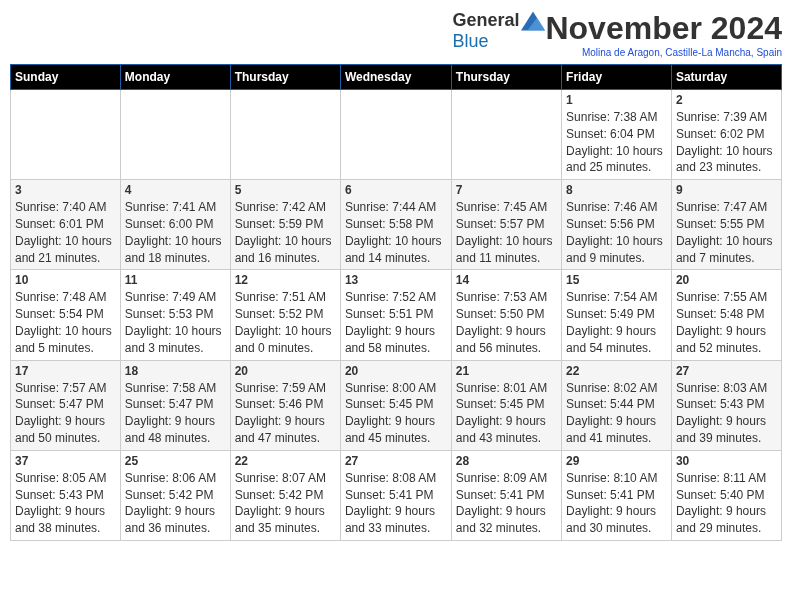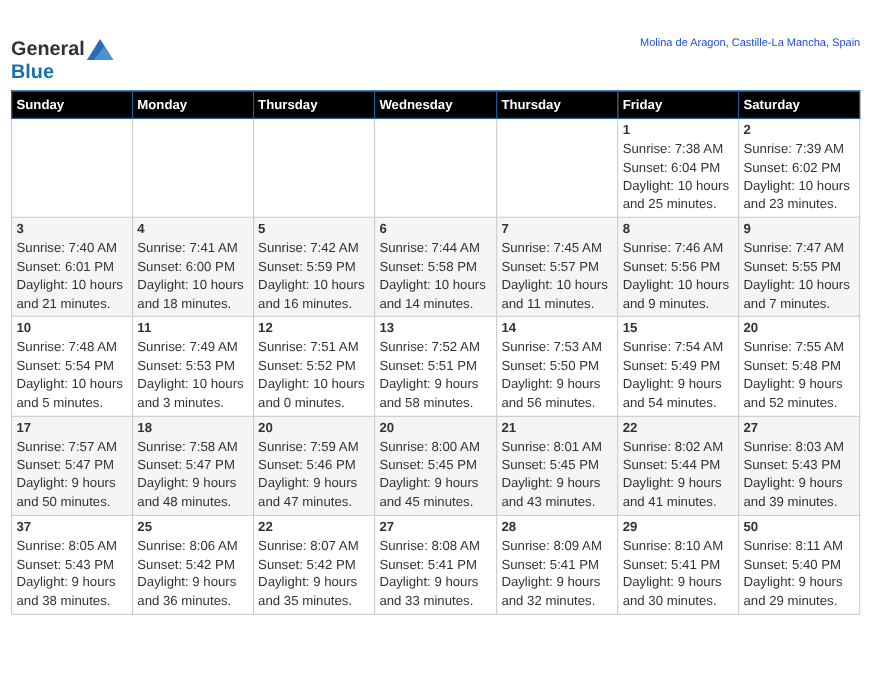--- a/index.html
+++ b/index.html
@@ -5,42 +5,41 @@
     * { box-sizing: border-box; margin: 0; padding: 0; }
     body {
       font-family: Arial, sans-serif;
       background: #fff;
       width: 792px;
       min-height: 612px;
       padding: 10px;
     }
     .header {
       display: flex;
-      justify-content: space-between;
+      justify-content: flex-end;
       align-items: flex-start;
       margin-bottom: 6px;
-      margin-top: 24px;
     }
     .logo {
       display: flex;
       flex-direction: column;
       align-items: flex-start;
     }
     .logo-text {
       display: flex;
       align-items: center;
     }
     .logo-general {
       font-size: 18px;
       font-weight: bold;
       color: #333;
     }
     .logo-blue {
       font-size: 18px;
-      font-weight: bold;
+      font-weight: normal;
       color: #1a6faf;
     }
     .logo-icon {
       width: 24px;
       height: 20px;
       margin-left: 2px;
     }
     .title-block {
       text-align: right;
     }
@@ -107,20 +106,21 @@
     <div class="logo-text">
       <span class="logo-general">General</span>
       <svg class="logo-icon" viewBox="0 0 30 24" xmlns="http://www.w3.org/2000/svg">
         <polygon points="0,24 15,0 30,24" fill="#2a6db5"></polygon>
         <polygon points="8,24 20,8 30,24" fill="#5ba3e0" opacity="0.7"></polygon>
       </svg>
     </div>
     <span class="logo-blue">Blue</span>
   </div>
   <div class="title-block">
+    <div class="month-title">November 2024</div>
     <div class="location-title">Molina de Aragon, Castille-La Mancha, Spain</div>
   </div>
 </div>
 
 <table class="calendar">
   <thead>
     <tr>
     <th>Sunday</th>
         <th>Monday</th>
         <th>Thursday</th>
@@ -255,18 +255,18 @@
         </td>
         <td>
           <span class="day-number">28</span>
           <div class="day-info">Sunrise: 8:09 AM<br>Sunset: 5:41 PM<br>Daylight: 9 hours and 32 minutes.</div>
         </td>
         <td>
           <span class="day-number">29</span>
           <div class="day-info">Sunrise: 8:10 AM<br>Sunset: 5:41 PM<br>Daylight: 9 hours and 30 minutes.</div>
         </td>
         <td>
-          <span class="day-number">50</span>
+          <span class="day-number">30</span>
           <div class="day-info">Sunrise: 8:11 AM<br>Sunset: 5:40 PM<br>Daylight: 9 hours and 29 minutes.</div>
         </td>
       </tr>
     </tbody>
 </table>
 
 </body></html>

